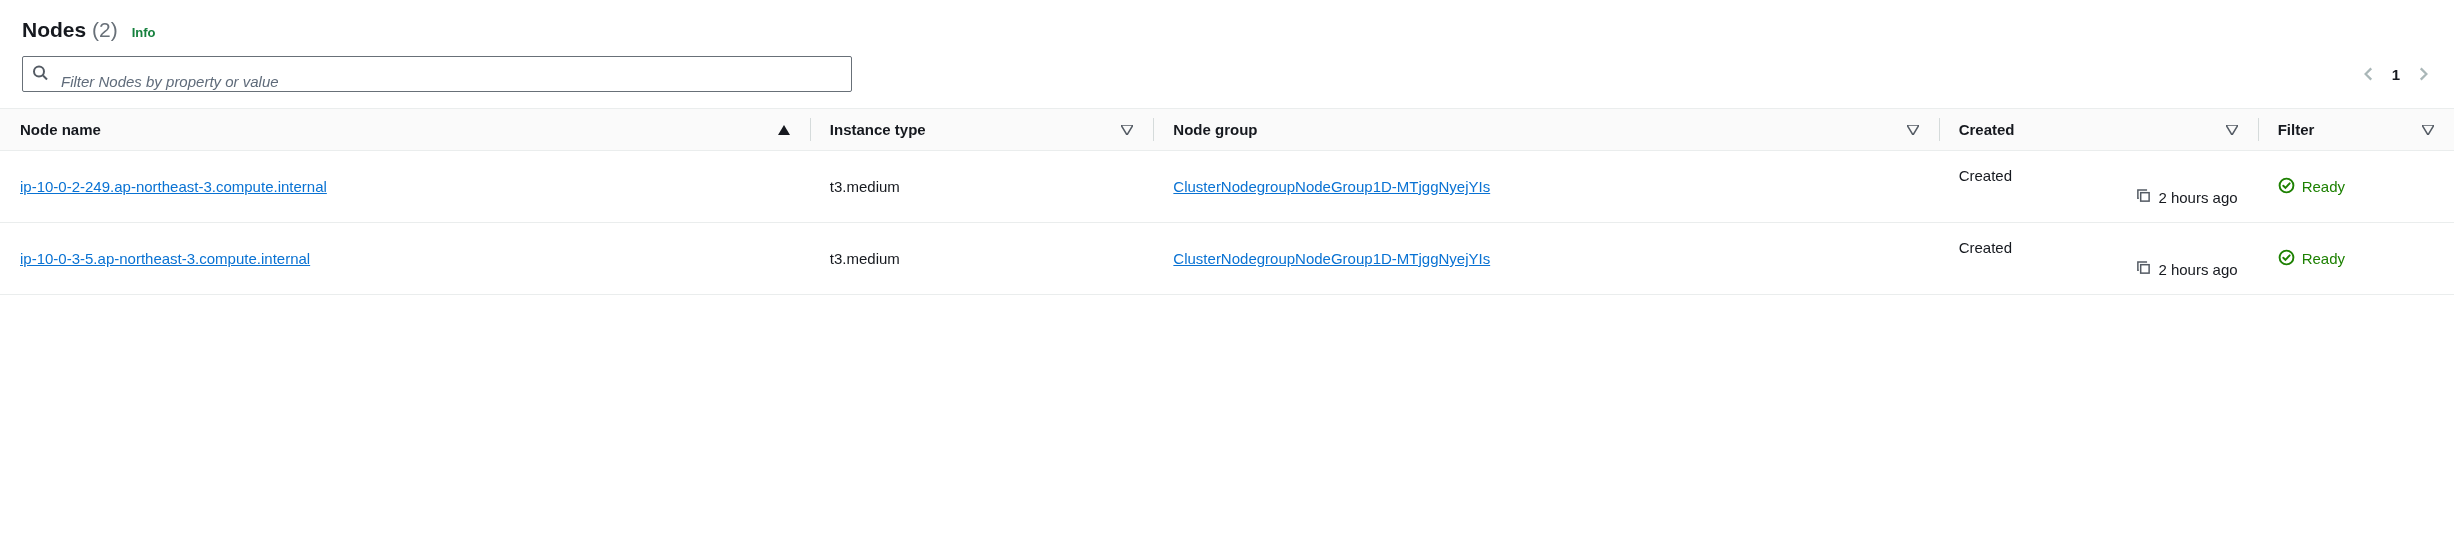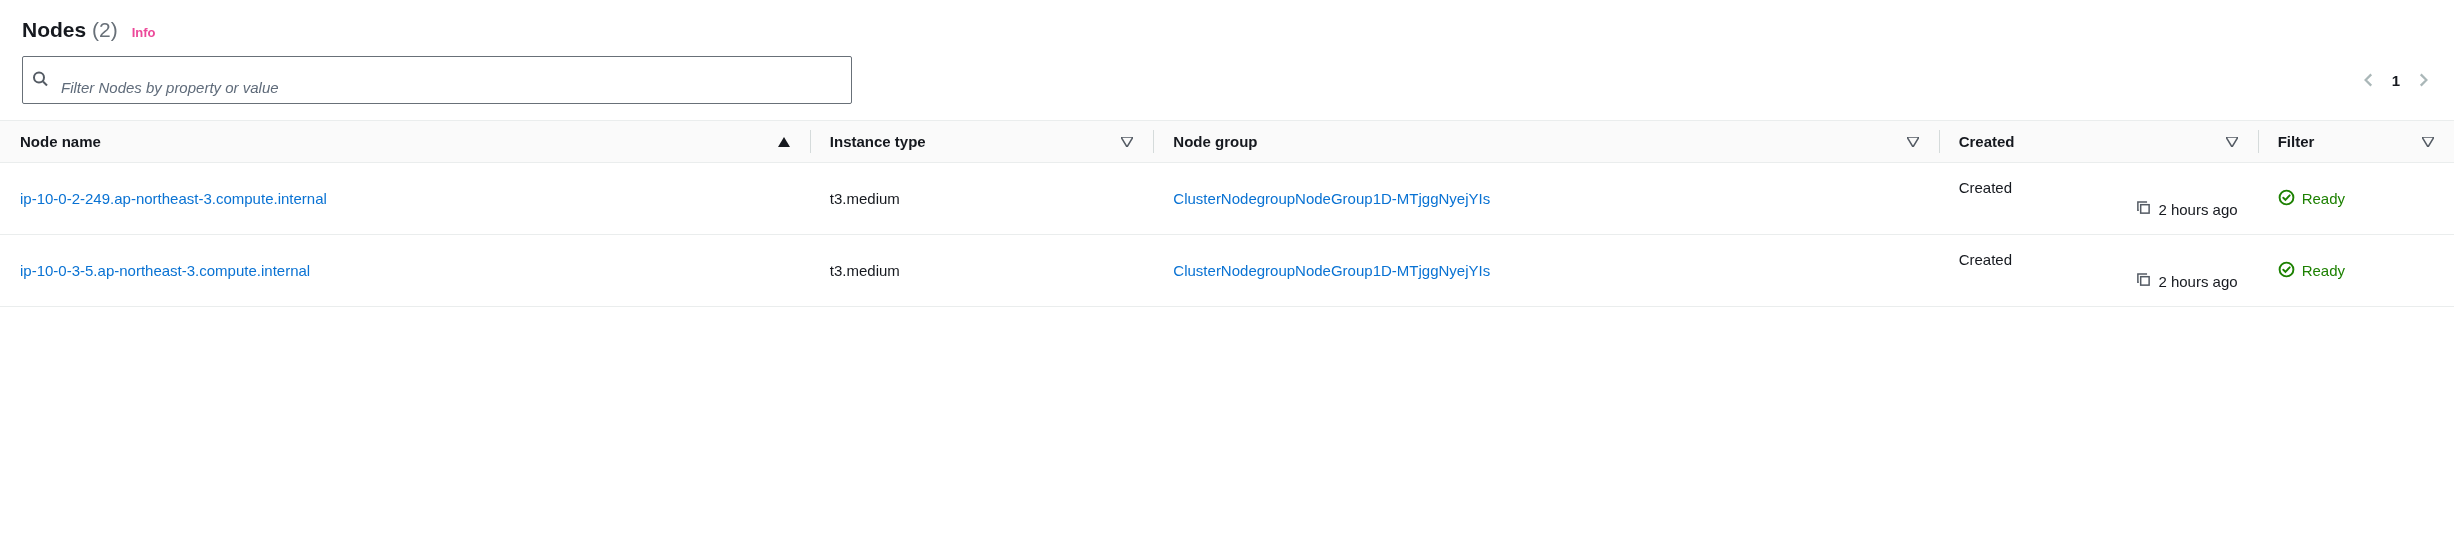--- a/index.html
+++ b/index.html
@@ -25,40 +25,40 @@
     .panel-title {
       font-size: 21px;
       font-weight: 700;
       color: #16191f;
     }
     .panel-count {
       color: #687078;
       font-weight: 400;
     }
     .info-link {
-      color: #ec4899;
+      color: #15803d;
       font-size: 13px;
       font-weight: 600;
       margin-left: 6px;
       cursor: pointer;
     }
     .controls-row {
       display: flex;
       align-items: center;
       justify-content: space-between;
       padding: 0 22px 16px 22px;
     }
     .filter-wrapper {
       position: relative;
       width: 830px;
       max-width: 100%;
     }
     .filter-input {
       width: 100%;
-      height: 48px;
+      height: 36px;
       padding: 20px 12px 6px 38px;
       border: 1px solid #687078;
       border-radius: 2px;
       font-size: 15px;
       font-style: italic;
       color: #8b5cf6;
       outline: none;
     }
     .filter-input::placeholder {
       color: #5f6b7a;
@@ -127,20 +127,21 @@
       flex: 0 0 auto;
     }
     .table tbody td {
       padding: 16px 20px;
       border-bottom: 1px solid #eaeded;
       font-size: 15px;
       vertical-align: middle;
     }
     .link {
       color: #0972d3;
+      text-decoration: underline;
       cursor: pointer;
     }
     .created-cell {
       display: flex;
       flex-direction: column;
       gap: 4px;
     }
     .created-label {
       color: #16191f;
       font-size: 15px;

